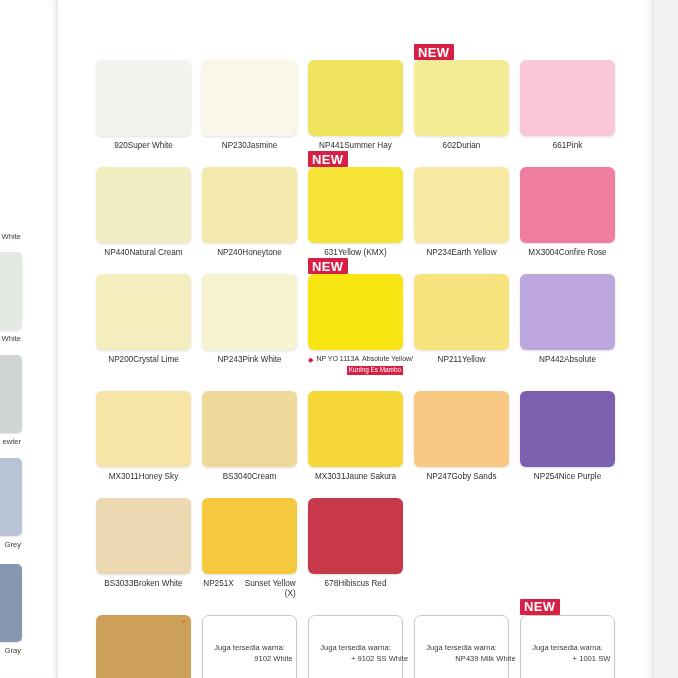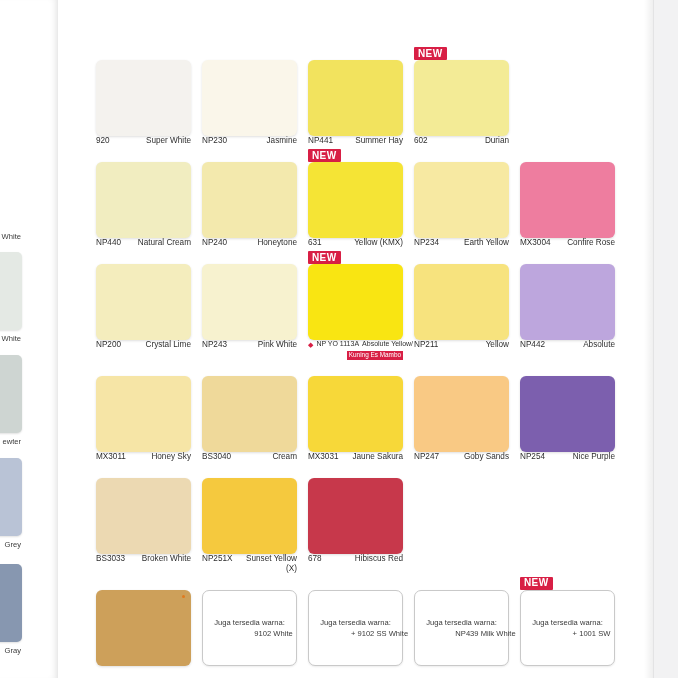--- a/index.html
+++ b/index.html
@@ -59,43 +59,44 @@
   }
   .cell{
     width:95px;
     position:relative;
   }
   .badge-slot{height:14px;position:relative;}
   .badge{
     position:absolute;left:0;bottom:0;
     background:#d81f45;
     color:#ffffff;
-    font-size:10px;
+    font-size:13px;
     font-weight:bold;
     letter-spacing:0.4px;
     padding:1.5px 4px 1.5px 4px;
     line-height:1;
     border-radius:1px;
     margin-top:10px;
   }
   .swatch{
     width:95px;height:76px;
     border-radius:6px;
     box-shadow:0 1px 2.5px rgba(0,0,0,0.13);
     position:relative;
   }
   .dot{
     position:absolute;right:6px;top:5px;
     width:3px;height:3px;border-radius:50%;
     background:#e07a1f;
   }
   .caption{
     display:flex;
-    justify-content:space-between;
+    justify-content:center;
     align-items:flex-start;
+    margin-top:5px;
     font-size:8.2px;
     color:#2f2f2f;
     line-height:1.22;
   }
   .code{white-space:nowrap;}
   .name{
     text-align:right;
     max-width:62px;
   }
   
@@ -200,20 +201,28 @@
         <div class="cell">
           <div class="badge-slot">
             <span class="badge">NEW</span>
           </div>
           <div class="swatch" style="background: rgb(243, 235, 150);"></div>
           <div class="caption">
             <span class="code">602</span>
             <span class="name">Durian</span>
           </div>
         </div>
+        <div class="cell">
+          <div class="badge-slot"></div>
+          <div class="swatch" style="background: rgb(250, 199, 216);"></div>
+          <div class="caption">
+            <span class="code">661</span>
+            <span class="name">Pink</span>
+          </div>
+        </div>
       </div>
       <div class="row">
         <div class="cell">
           <div class="badge-slot"></div>
           <div class="swatch" style="background: rgb(241, 237, 192);"></div>
           <div class="caption">
             <span class="code">NP440</span>
             <span class="name">Natural Cream</span>
           </div>
         </div>

